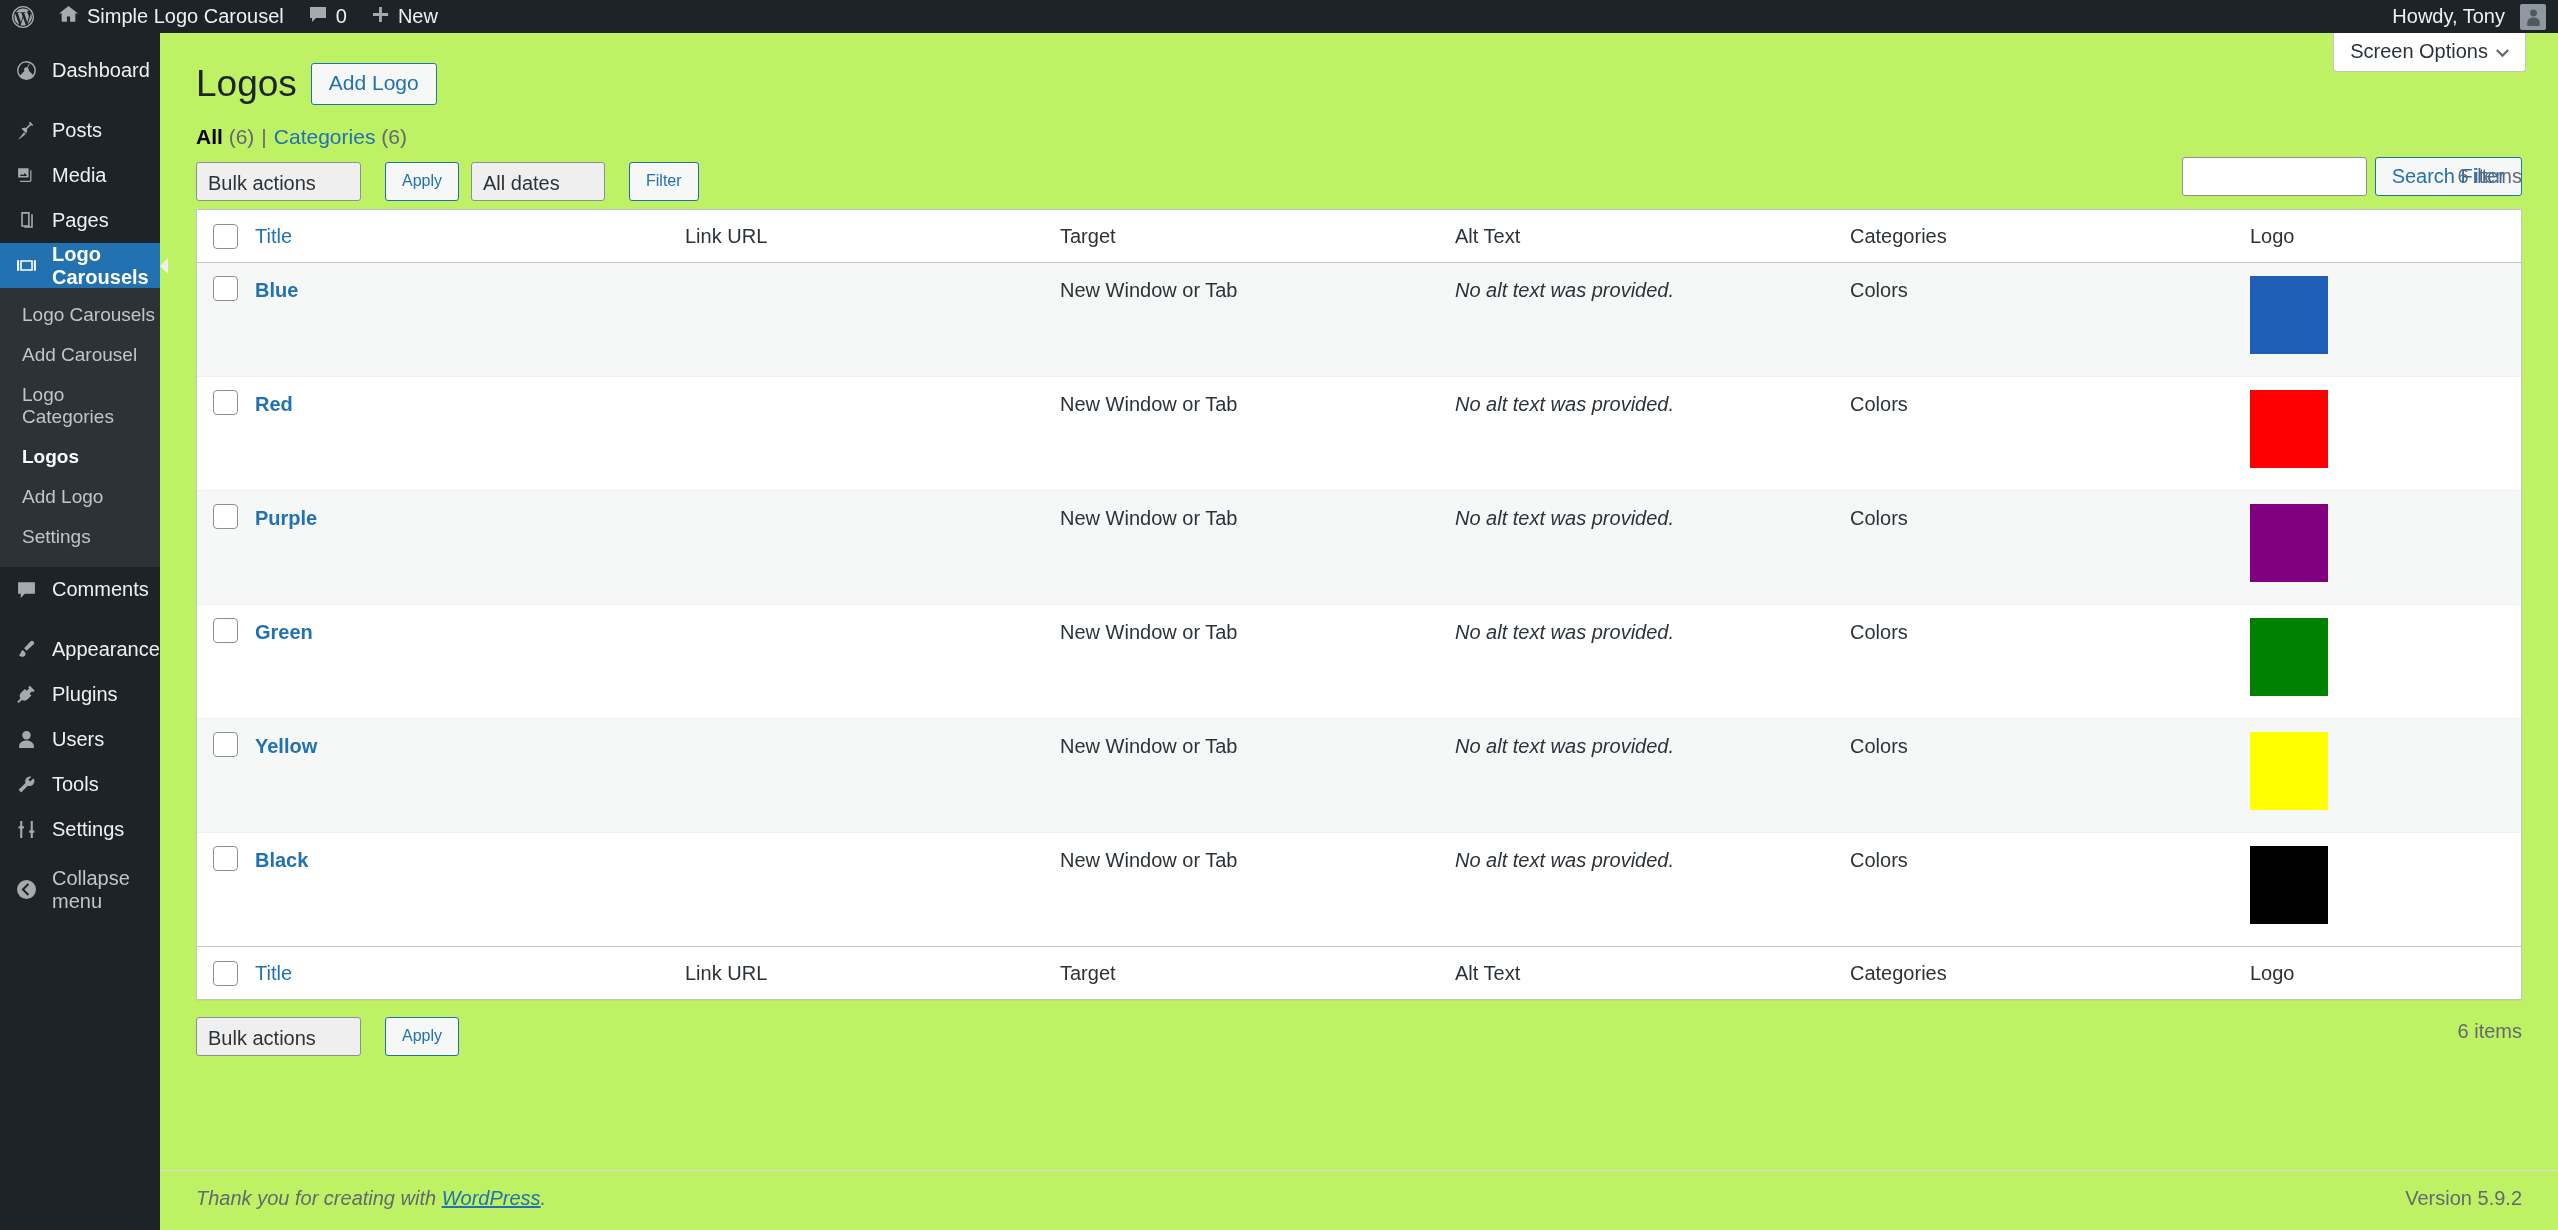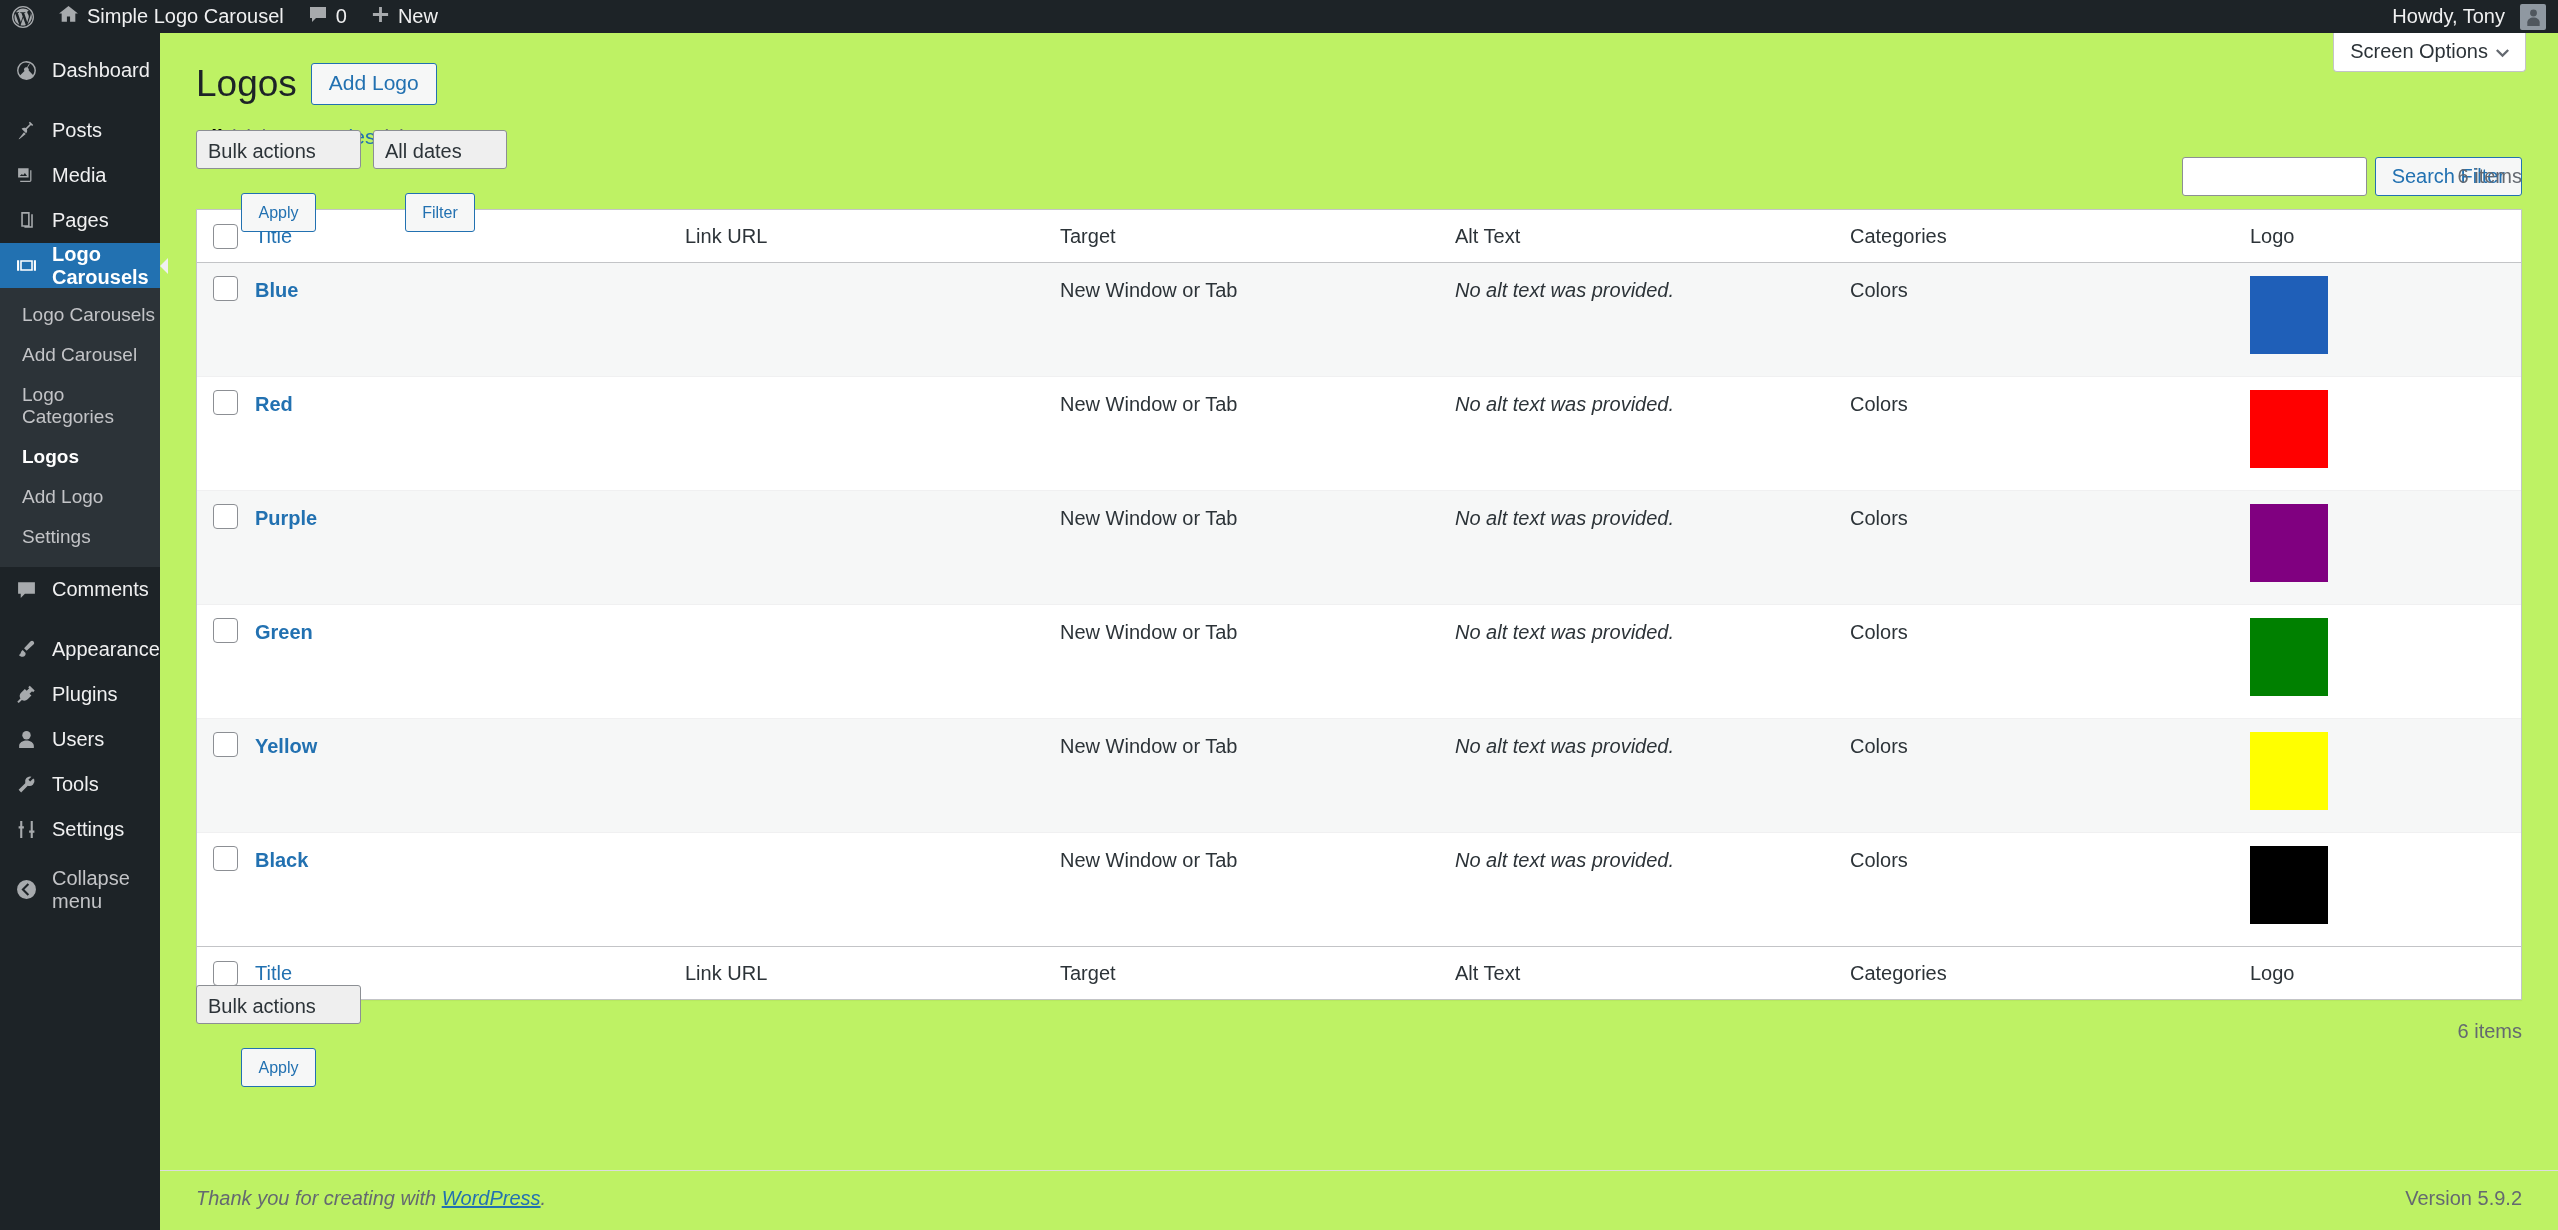--- a/index.html
+++ b/index.html
@@ -109,21 +109,21 @@
   .subsubsub a { color: #2271b1; text-decoration: none; }
   .subsubsub a.current { color: #000; font-weight: 600; }
   .subsubsub .count { color: #646970; }
   .subsubsub .sep { color: #646970; margin: 0 7px; }
 
   .tablenav {
     display: flex; align-items: center;
     height: 52px; margin-top: 6px; position: relative;
   }
   .tablenav.bottom { margin-top: 10px; }
-  .alignleft.actions { display: flex; align-items: center; gap: 24px; margin-right: 12px; flex-direction: column; }
+  .alignleft.actions { display: flex; align-items: center; gap: 24px; margin-right: 12px; }
 
   select.wp-select {
     appearance: none; -webkit-appearance: none;
     background: #fff
       linear-gradient(45deg, transparent 50%, #50575e 50%) calc(100% - 22px) 15px/6px 6px no-repeat,
       #fff;
     border: 1px solid #8c8f94; border-radius: 3px;
     color: #2c3338; font-size: 20px; line-height: 1.6;
     padding: 4px 44px 5px 11px; height: 39px;
     font-family: "Liberation Sans", sans-serif; cursor: pointer;

